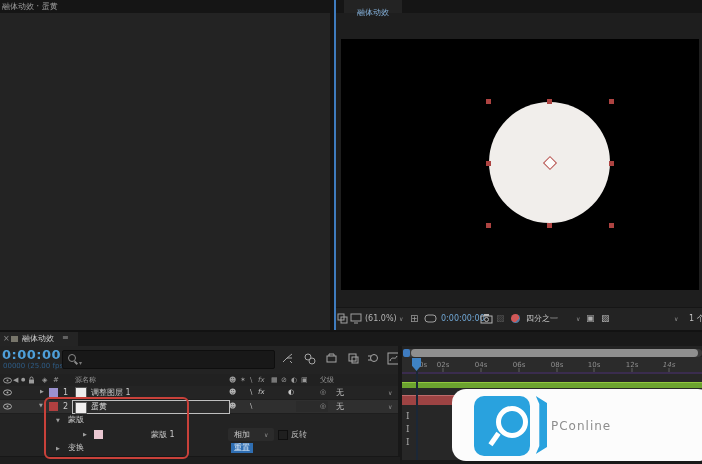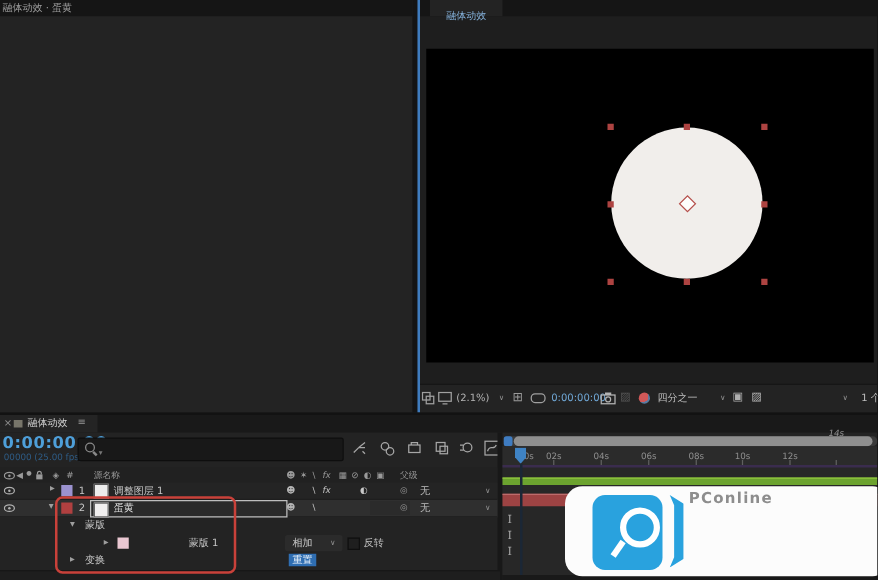--- a/index.html
+++ b/index.html
@@ -55,21 +55,21 @@
         <rect x="1" y="1" width="6" height="6" fill="none" stroke="#a0a0a0"></rect>
         <rect x="4" y="4" width="6" height="6" fill="none" stroke="#a0a0a0"></rect>
       </svg>
   </span>
   <span class="abs" style="left:350px;top:313px;">
     <svg width="12" height="11" viewBox="0 0 12 11">
         <rect x="1" y="1" width="10" height="7" fill="none" stroke="#a0a0a0"></rect>
         <line x1="4" y1="10" x2="8" y2="10" stroke="#a0a0a0"></line>
       </svg>
   </span>
-  <span class="abs t" style="left:365px;top:315px;color:#b4b4b4;">(2.1%)</span>
+  <span class="abs t" style="left:365px;top:315px;color:#b4b4b4;">(61.0%)</span>
   <span class="abs chev" style="left:399px;top:316px;">∨</span>
   <span class="abs ico" style="left:410px;top:314px;font-size:10px;">⊞</span>
   <span class="abs" style="left:424px;top:313px;">
     <svg width="13" height="11" viewBox="0 0 13 11">
         <rect x="1" y="2" width="11" height="7" rx="3" fill="none" stroke="#a0a0a0"></rect>
       </svg>
   </span>
   <span class="abs t" style="left:441px;top:315px;color:#6fa6d4;">0:00:00:00</span>
   <span class="abs" style="left:480px;top:313px;">
     <svg width="13" height="11" viewBox="0 0 13 11">
@@ -153,21 +153,21 @@
   <div class="abs" style="left:403px;top:349px;width:7px;height:8px;background:#3f7cc1;border-radius:2px;"></div>
 
   <div class="abs" style="left:402px;top:357px;width:300px;height:15px;background:#2b2b2b;"></div>
   <span class="abs tick-label" style="left:423px;top:361px;">0s</span>
   <span class="abs tick-label" style="left:443px;top:361px;">02s</span>
   <span class="abs tick-label" style="left:481px;top:361px;text-align:center;">04s</span>
   <span class="abs tick-label" style="left:519px;top:361px;">06s</span>
   <span class="abs tick-label" style="left:557px;top:361px;">08s</span>
   <span class="abs tick-label" style="left:594px;top:361px;">10s</span>
   <span class="abs tick-label" style="left:632px;top:361px;">12s</span>
-  <span class="abs tick-label" style="left:669px;top:343px;font-style:italic;">14s</span>
+  <span class="abs tick-label" style="left:669px;top:361px;font-style:italic;">14s</span>
   <div class="abs tickmark" style="left:443px;top:368px;"></div>
   <div class="abs tickmark" style="left:481px;top:368px;"></div>
   <div class="abs tickmark" style="left:519px;top:368px;"></div>
   <div class="abs tickmark" style="left:557px;top:368px;"></div>
   <div class="abs tickmark" style="left:594px;top:368px;"></div>
   <div class="abs tickmark" style="left:632px;top:368px;"></div>
   <div class="abs tickmark" style="left:669px;top:368px;"></div>
 
   <div class="abs" style="left:402px;top:372px;width:300px;height:2px;background:#3a2c4e;"></div>
 
@@ -269,15 +269,15 @@
   <div class="abs" style="left:0;top:456px;width:400px;height:8px;background:#1e1e1e;border-top:1px solid #171717;"></div>
   <div class="abs" style="left:402px;top:460px;width:300px;height:4px;background:#191919;"></div>
 
   <div class="abs" style="left:44px;top:397px;width:141px;height:58px;border:2px solid #c9413a;border-radius:6px;z-index:50;"></div>
 
   <div class="abs" style="left:452px;top:389px;width:260px;height:72px;background:#fcfcfc;border-radius:14px;z-index:60;"></div>
   <div class="abs" style="left:474px;top:396px;width:56px;height:60px;background:#29a2de;border-radius:10px;z-index:61;"></div>
   <span class="abs" style="left:496px;top:406px;width:22px;height:22px;border:5px solid #fff;border-radius:50%;z-index:62;"></span>
   <span class="abs" style="left:492px;top:432px;width:5px;height:14px;background:#fff;transform:rotate(35deg);z-index:62;"></span>
   <div class="abs" style="left:533px;top:396px;width:14px;height:58px;background:#29a2de;clip-path:polygon(20% 0,100% 12%,100% 88%,20% 100%,45% 86%,45% 14%);z-index:61;"></div>
-  <span class="abs" style="left:551px;top:391px;font-size:12px;color:#8d8d8d;letter-spacing:1px;z-index:61;font-weight:bold;">PConline</span>
+  <span class="abs" style="left:551px;top:419px;font-size:12px;color:#8d8d8d;letter-spacing:1px;z-index:61;">PConline</span>
 
 </div>
 
 </body></html>

